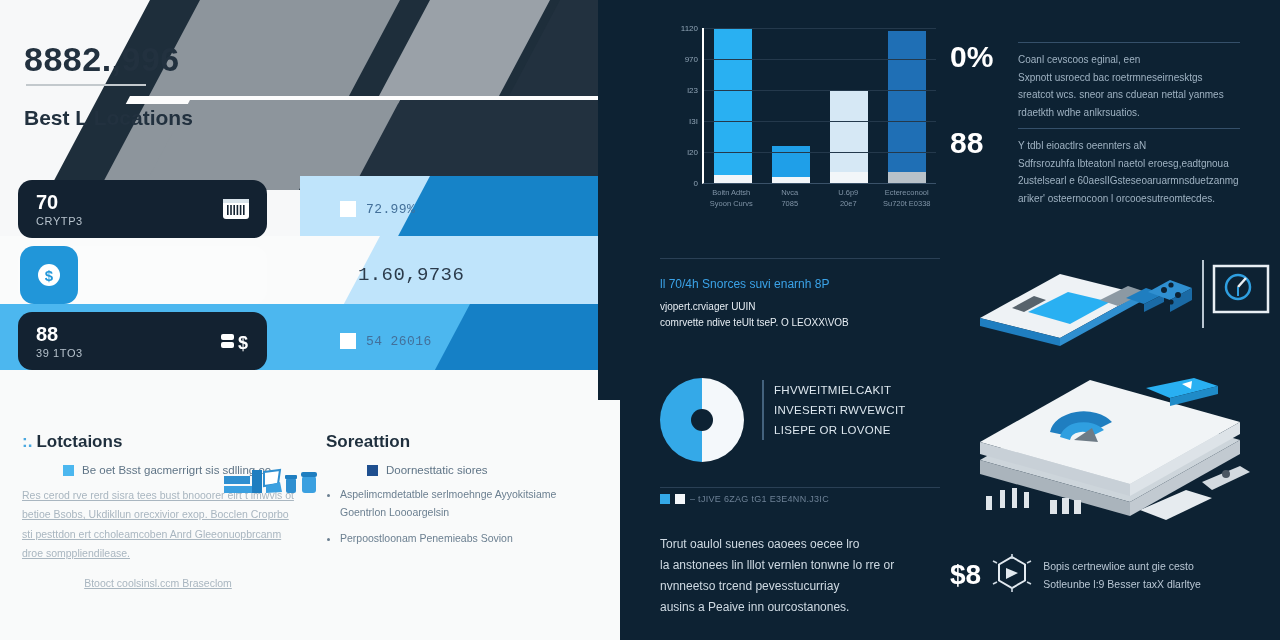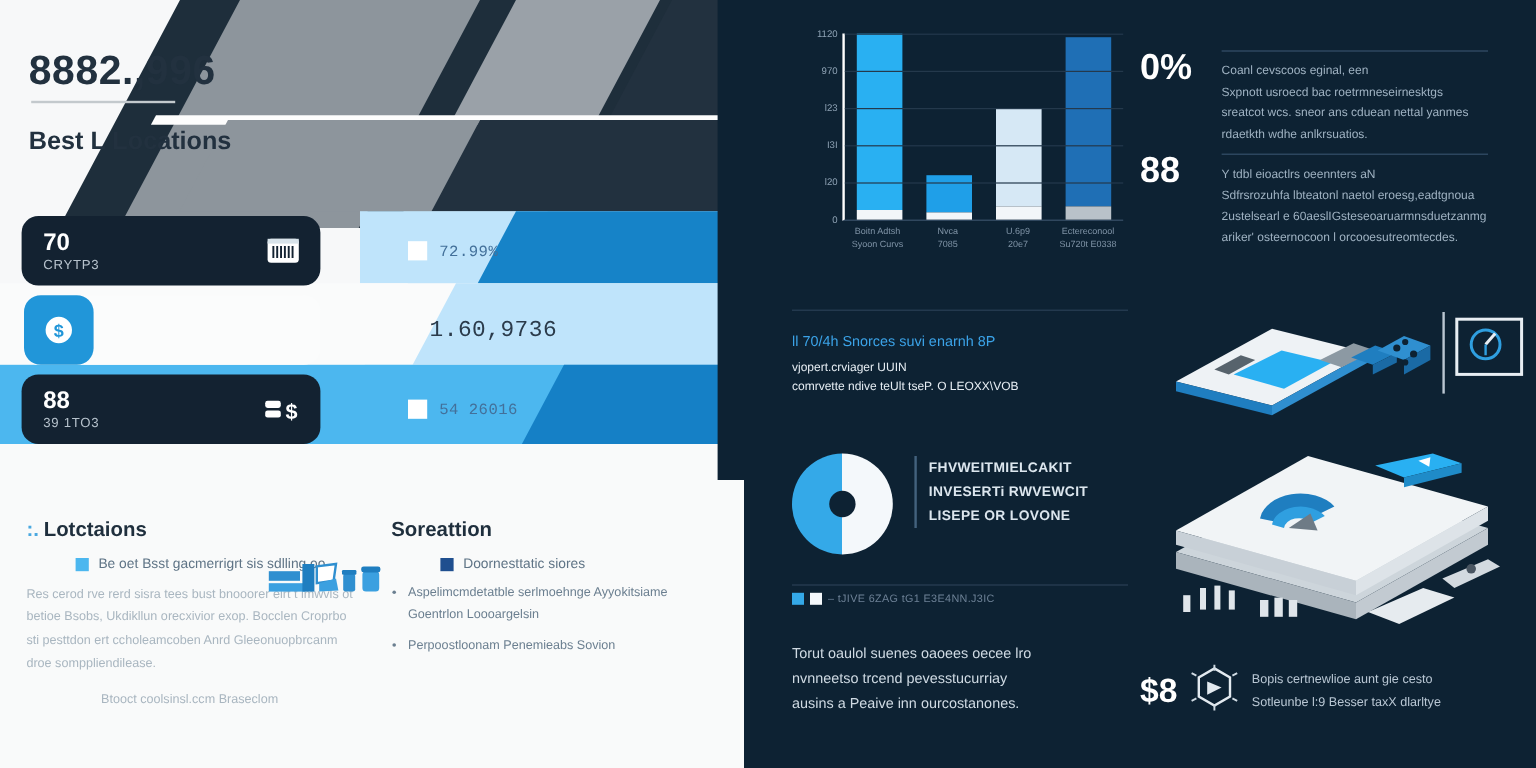--- a/index.html
+++ b/index.html
@@ -81,21 +81,21 @@
   .foot{position:absolute;top:432px;left:0;width:620px;display:flex;padding:0 22px;
     box-sizing:border-box;gap:32px;}
   .foot-col{flex:1;}
   .foot-h{font-size:17px;font-weight:bold;color:#1f2f3d;margin-bottom:12px;}
   .foot-h .dots{color:#4aa8e0;margin-right:4px;}
   .bullet-line{display:flex;align-items:center;gap:8px;padding-left:41px;}
   .bsq{width:11px;height:11px;flex:none;}
   .bsq-light{background:#4cb7ef;}
   .bsq-dark{background:#1f4f8f;}
   .bullet-txt{font-size:11.5px;color:#5f7486;}
-  .body-txt{font-size:10.5px;line-height:1.85;color:#a9b6c0;margin-top:10px;}
+  .body-txt{font-size:10.5px;line-height:1.85;color:#a9b6c0;margin-top:10px;text-decoration:underline;}
   .body-txt.c{text-align:center;}
   .sub-list{margin:10px 0 0 14px;padding:0;list-style:disc;color:#6b7f90;}
   .sub-list li{font-size:10.5px;color:#6b7f90;line-height:1.7;margin-bottom:8px;}
   .deco-icons{position:absolute;left:222px;top:466px;}
 
   
   .right{position:relative;width:660px;height:640px;background:#0d2233;overflow:hidden;}
   .r-left{position:absolute;left:20px;top:0;width:300px;height:640px;}
   .r-right{position:absolute;left:330px;top:0;width:330px;height:640px;}
 
@@ -120,21 +120,21 @@
   .mid-rule{height:1px;background:#2a4055;margin-bottom:16px;}
   .mid-accent{font-size:12px;color:#3ba3e8;line-height:1.5;margin-bottom:6px;}
   .mid-line{font-size:10px;color:#e6edf3;line-height:1.55;}
 
   .donut-wrap{position:absolute;left:20px;top:378px;width:280px;display:flex;
     align-items:flex-start;gap:18px;}
   .donut{width:84px;height:84px;border-radius:50%;flex:none;position:relative;
     background:conic-gradient(from 180deg,#34a9e8 0deg 180deg,#f4f8fb 180deg 360deg);}
   .donut::after{content:"";position:absolute;left:50%;top:50%;width:22px;height:22px;
     border-radius:50%;background:#0d2233;transform:translate(-50%,-50%);}
-  .donut-lines{padding-top:4px;border-left:2px solid #4a6running;font-weight:bold;}
+  .donut-lines{padding-top:4px;border-left:2px solid #4a6running;}
   .donut-lines{padding-top:2px;}
   .dl{font-size:11.5px;color:#dce6ee;line-height:1.75;letter-spacing:.3px;
     padding-left:10px;border-left:2px solid #43627d;}
   .legend-rule{position:absolute;left:20px;top:487px;width:280px;height:1px;background:#2a4055;}
   .legend{position:absolute;left:20px;top:494px;display:flex;align-items:center;gap:5px;}
   .lsq{width:10px;height:10px;}
   .ltxt{font-size:9px;color:#6d8196;letter-spacing:.3px;}
 
   .bottom-txt{position:absolute;left:20px;top:534px;width:290px;font-size:12px;
     line-height:1.75;color:#cfdae3;}
@@ -352,20 +352,21 @@
       </div>
       <div class="legend-rule"></div>
       <div class="legend">
         <span class="lsq" style="background:#34a9e8"></span>
         <span class="lsq" style="background:#f4f8fb"></span>
         <span class="ltxt">– tJIVE 6ZAG tG1 E3E4NN.J3IC</span>
       </div>
 
       <div class="bottom-txt">
         <div>Torut oaulol suenes oaoees oecee lro</div>
+        <div>la anstonees lin lllot vernlen tonwne lo rre or</div>
         <div>nvnneetso trcend pevesstucurriay</div>
         <div>ausins a Peaive inn ourcostanones.</div>
       </div>
     </div>
 
     <div class="r-right">
 
       <div class="stat stat1">
         <div class="stat-num">0%</div>
         <div class="stat-body">

